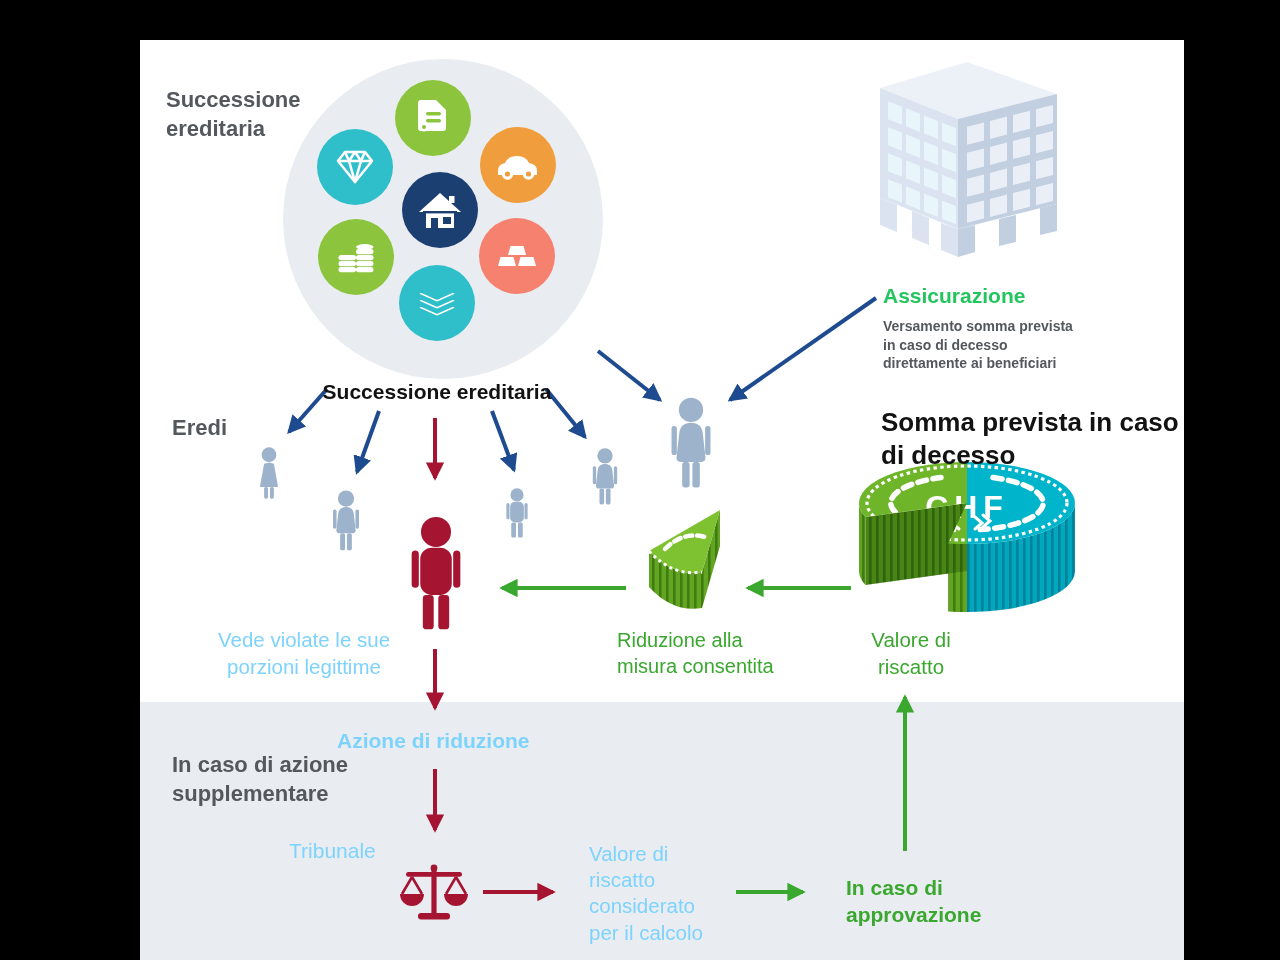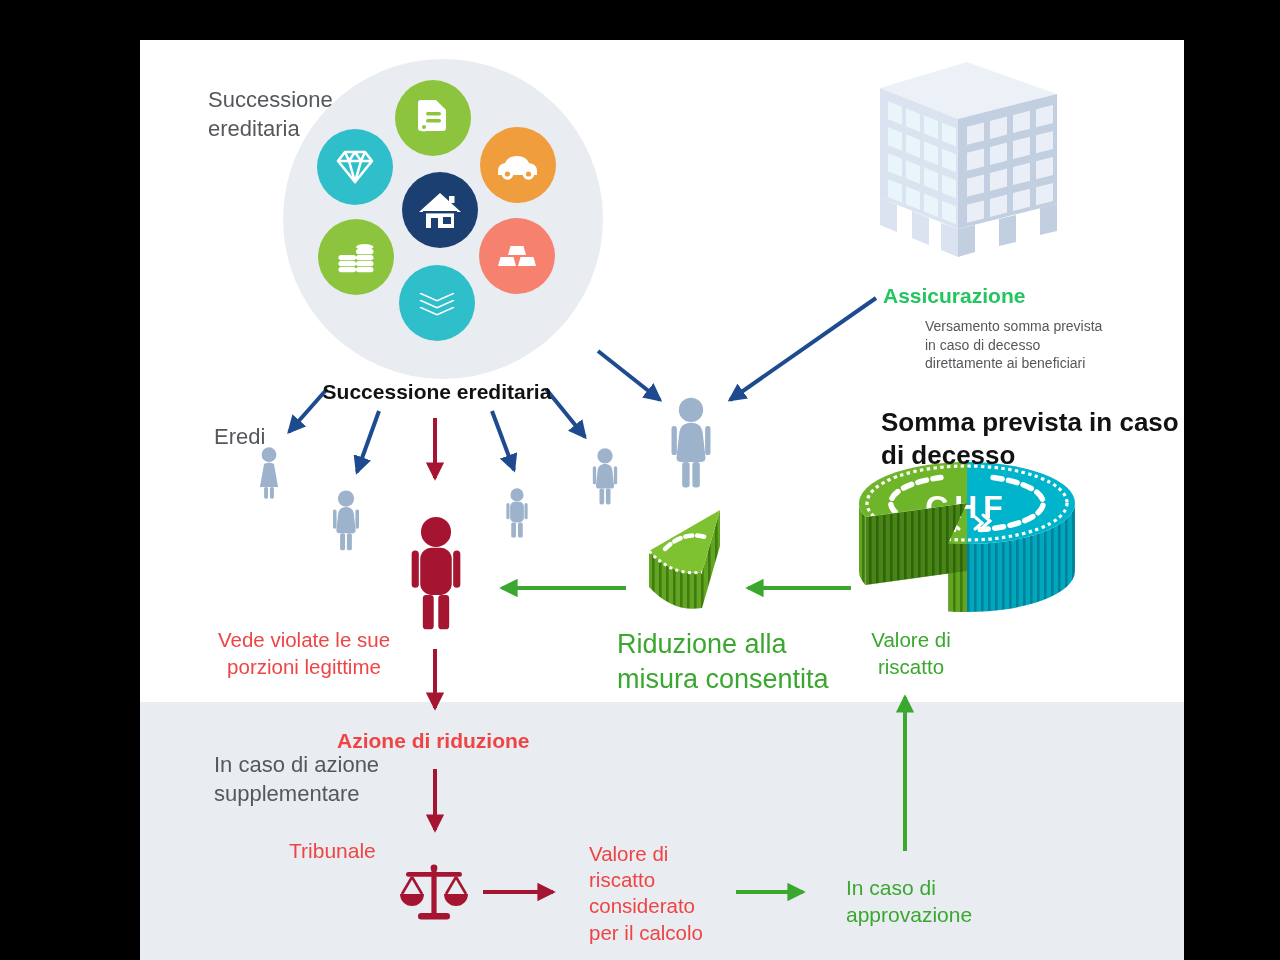--- a/index.html
+++ b/index.html
@@ -2,24 +2,24 @@
 <html><head>
 <meta charset="utf-8">
 <style>
   html,body{margin:0;padding:0;background:#000;}
   .canvas{position:relative;width:1280px;height:960px;background:#000;overflow:hidden;
           font-family:"Liberation Sans", sans-serif;}
   .panel-white{position:absolute;left:140px;top:40px;width:1044px;height:662px;background:#ffffff;}
   .panel-gray{position:absolute;left:140px;top:702px;width:1044px;height:258px;background:#e9edf2;}
   svg.overlay{position:absolute;left:0;top:0;width:1280px;height:960px;}
   .txt{position:absolute;white-space:pre-line;line-height:1.3;}
-  .gray-lbl{color:#54585c;font-size:22px;font-weight:400;margin-left:42px;}
+  .gray-lbl{color:#54585c;font-size:22px;font-weight:700;}
   .dark-bold{color:#121212;font-weight:700;}
   .navy-bold{color:#22c55e;font-weight:700;}
-  .red-txt{color:#ef4444;}
+  .red-txt{color:#7dd3fc;}
   .green-txt{color:#3aa72e;}
   .teal-txt{color:#25b2c6;}
   .center{text-align:center;}
 </style>
 </head>
 <body>
 
 <div class="canvas">
   <div class="panel-white"></div>
   <div class="panel-gray"></div>
@@ -277,50 +277,50 @@
           <path d="M456,877 L466,894"></path>
       </g>
       <path d="M400,894 A12,12 0 0 0 424,894 Z"></path>
       <path d="M444,894 A12,12 0 0 0 468,894 Z"></path>
     </g>
   </svg>
 
   <div class="txt gray-lbl" style="left:166px;top:86px;width:140px;">Successione
 ereditaria</div>
 
-  <div class="txt gray-lbl" style="left:172px;top:423px;">Eredi</div>
+  <div class="txt gray-lbl" style="left:172px;top:414px;">Eredi</div>
 
   <div class="txt dark-bold center" style="left:287px;top:378px;width:300px;font-size:21px;">Successione ereditaria</div>
 
   <div class="txt navy-bold" style="left:883px;top:282px;font-size:21px;">Assicurazione</div>
 
   <div class="txt gray-lbl" style="left:883px;top:317px;font-size:14px;line-height:1.33;">Versamento somma prevista
 in caso di decesso
 direttamente ai beneficiari</div>
 
   <div class="txt dark-bold" style="left:881px;top:406px;font-size:26px;line-height:1.28;">Somma prevista in caso
 di decesso</div>
 
   <div class="txt red-txt center" style="left:204px;top:627px;width:200px;font-size:20.5px;">Vede violate le sue
 porzioni legittime</div>
 
-  <div class="txt green-txt" style="left:617px;top:627px;font-size:27px;">Riduzione alla
+  <div class="txt green-txt" style="left:617px;top:627px;font-size:20px;">Riduzione alla
 misura consentita</div>
 
   <div class="txt green-txt center" style="left:861px;top:627px;width:100px;font-size:20.5px;">Valore di
 riscatto</div>
 
 
   <div class="txt gray-lbl" style="left:172px;top:751px;">In caso di azione
 supplementare</div>
 
   <div class="txt red-txt" style="left:337px;top:727px;font-size:21px;font-weight:700;">Azione di riduzione</div>
 
   <div class="txt red-txt" style="left:289px;top:837px;font-size:21px;">Tribunale</div>
 
   <div class="txt red-txt" style="left:589px;top:841px;font-size:20.5px;line-height:1.28;">Valore di
 riscatto
 considerato
 per il calcolo</div>
 
-  <div class="txt green-txt" style="left:846px;top:874px;font-size:21px;font-weight:400;">In caso di
+  <div class="txt green-txt" style="left:846px;top:874px;font-size:21px;font-weight:700;">In caso di
 approvazione</div>
 </div>
 
 </body></html>

